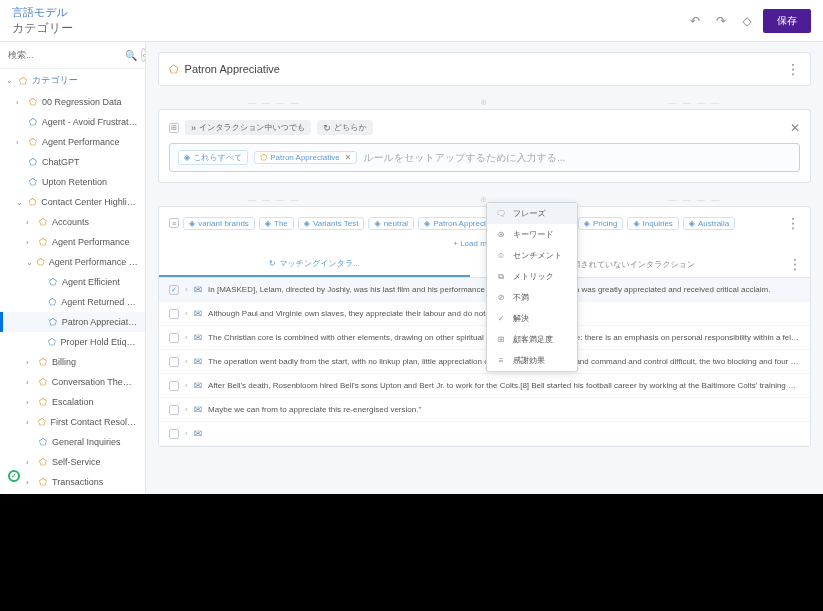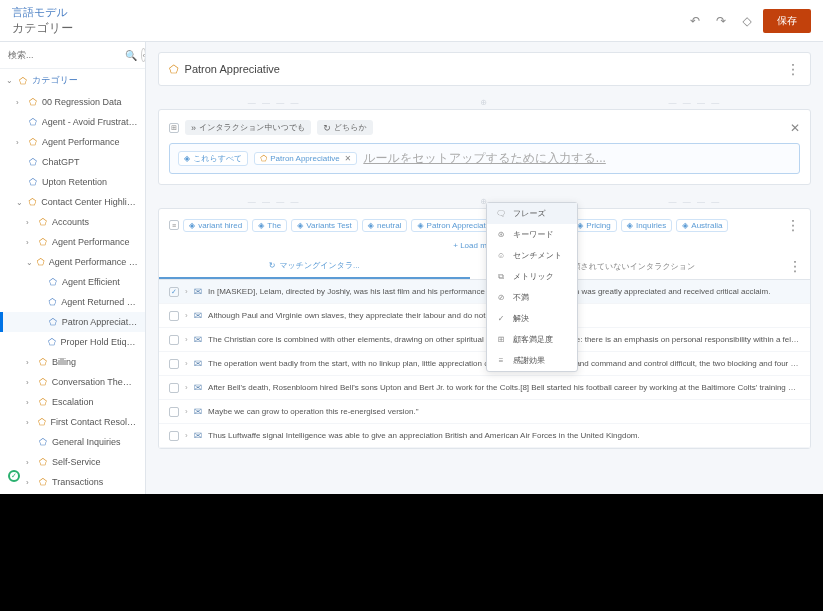--- a/index.html
+++ b/index.html
@@ -4,21 +4,21 @@
 <style>
   * { box-sizing: border-box; margin: 0; padding: 0; font-family: Arial, sans-serif; }
   body { background: #000; display: flex; justify-content: flex-start; align-items: flex-start; }
   .app { width: 823px; height: 494px; background: #f5f7fa; display: flex; flex-direction: column; position: relative; overflow: hidden; }
   .top-bar { height: 42px; background: #fff; border-bottom: 1px solid #e0e5eb; display: flex; align-items: center; padding: 0 12px; justify-content: space-between; }
   .top-left { display: flex; flex-direction: column; }
   .crumb { font-size: 11px; color: #4a7fc4; }
   .title { font-size: 12px; color: #666; }
   .top-right { display: flex; align-items: center; gap: 6px; }
   .icon-btn { width: 20px; height: 20px; display: flex; align-items: center; justify-content: center; color: #888; font-size: 12px; cursor: pointer; }
-  .save-btn { background: #c2410c; color: #fff; border: none; padding: 5px 14px; font-size: 10px; cursor: pointer; border-radius: 2px; }
+  .save-btn { background: #4c1d95; color: #fff; border: none; padding: 5px 14px; font-size: 10px; cursor: pointer; border-radius: 2px; }
   .body { flex: 1; display: flex; overflow: hidden; }
   .sidebar { width: 146px; background: #fff; border-right: 1px solid #e0e5eb; display: flex; flex-direction: column; overflow-y: auto; }
   .search-row { padding: 6px 8px; display: flex; align-items: center; border-bottom: 1px solid #eef1f4; }
   .search-row input { flex: 1; border: none; font-size: 9px; outline: none; color: #999; }
   .tree { flex: 1; overflow-y: auto; font-size: 9px; }
   .tree-item { display: flex; align-items: center; padding: 5px 6px; color: #555; cursor: pointer; gap: 4px; white-space: nowrap; overflow: hidden; }
   .tree-item.root { color: #4a7fc4; }
   .tree-item.indent1 { padding-left: 16px; }
   .tree-item.indent2 { padding-left: 26px; }
   .tree-item.indent3 { padding-left: 36px; }
@@ -38,21 +38,21 @@
   .dots { color:#888; cursor:pointer; font-size:14px; }
   .spacer-row { display:flex; justify-content:space-around; color:#d0d5dc; font-size:8px; padding:2px 0;}
   .spacer-row span { letter-spacing:2px; }
   .rules-card { padding:10px; }
   .rules-top { display:flex; align-items:center; gap:6px; margin-bottom:8px; }
   .chip { display:inline-flex; align-items:center; background:#eef1f4; border-radius:3px; padding:2px 6px; font-size:8px; color:#666; gap:3px; }
   .chip .ic { font-size:9px; }
   .rule-input-row { border:1px solid #b8d4f0; border-radius:3px; padding:6px 8px; display:flex; align-items:center; gap:6px; background:#fafcff; }
   .mini-tag { display:inline-flex; align-items:center; gap:3px; border:1px solid #cfe3f7; background:#fff; border-radius:3px; padding:1px 5px; font-size:8px; color:#4a7fc4; }
   .mini-tag .tx { color:#5b9bd5; }
-  .rule-placeholder { font-size:12px; color:#aaa; flex:1;text-decoration:underline; }
+  .rule-placeholder { font-size:10px; color:#aaa; flex:1; }
   .dropdown { position:absolute; left:340px; top:160px; width:92px; background:#fff; border:1px solid #d0d5dc; border-radius:3px; box-shadow:0 2px 8px rgba(0,0,0,0.12); z-index:10; }
   .dd-item { display:flex; align-items:center; gap:6px; padding:5px 8px; font-size:8px; color:#555; cursor:pointer; }
   .dd-item.active { background:#f0f4f9; }
   .dd-item .ic { width:12px; text-align:center; color:#888; }
   .tags-row { display:flex; align-items:center; gap:4px; padding:8px 10px 4px; flex-wrap:wrap; position:relative; }
   .filter-tag { display:inline-flex; align-items:center; gap:3px; border:1px solid #cfe3f7; border-radius:3px; padding:1px 5px; font-size:8px; color:#5b9bd5; background:#fff; cursor:pointer; }
   .filter-tag .di { color:#5b9bd5; font-size:8px; }
   .sq { width:10px; height:10px; border:1px solid #c0c8d0; border-radius:2px; display:flex;align-items:center;justify-content:center; font-size:7px; color:#888; cursor:pointer; }
   .load-more { text-align:center; font-size:8px; color:#5b9bd5; padding:4px; cursor:pointer; }
   .tabs-row { display:flex; border-bottom:1px solid #e0e5eb; }
@@ -245,21 +245,21 @@
           <span>— — — —</span>
           <span>⊕</span>
           <span>— — — —</span>
         </div>
 
       <div class="card">
         <div class="tags-row" id="tags-row">
           <span class="sq">≡</span>
         <span class="filter-tag">
               <span class="di">◈</span>
-              <span>variant hired</span>
+              <span>variant brands</span>
             </span>
             <span class="filter-tag">
               <span class="di">◈</span>
               <span>The</span>
             </span>
             <span class="filter-tag">
               <span class="di">◈</span>
               <span>Variants Test</span>
             </span>
             <span class="filter-tag">
@@ -328,27 +328,26 @@
             <div class="row">
               <span class="cb"></span>
               <span class="arrow">›</span>
               <span class="env">✉</span>
               <span class="tx">After Bell's death, Rosenbloom hired Bell's sons Upton and Bert Jr. to work for the Colts.[8] Bell started his football career by working at the Baltimore Colts' training camp, was an ...</span>
             </div>
             <div class="row">
               <span class="cb"></span>
               <span class="arrow">›</span>
               <span class="env">✉</span>
-              <span class="tx">Maybe we can grow to operation this re-energised version."</span>
-            </div>
-            <div class="row">
-              <span class="cb"></span>
-              <span class="arrow">›</span>
-              <span class="env">✉</span>
-              <span class="tx">Thus Luftwaffe signal Intelligence was able to give an appreciation British and American Air Forces in the United Kingdom.</span>
+              <span class="tx">Maybe we can from to appreciate this re-energised version."</span>
+            </div>
+            <div class="row">
+              <span class="cb"></span>
+              <span class="arrow">›</span>
+              <span class="env">✉</span>
             </div>
           </div>
       </div>
 
       <div class="dropdown" id="dropdown">
           <div class="dd-item active">
             <span class="ic">🗨</span>
             <span>フレーズ</span>
           </div>
           <div class="dd-item">

